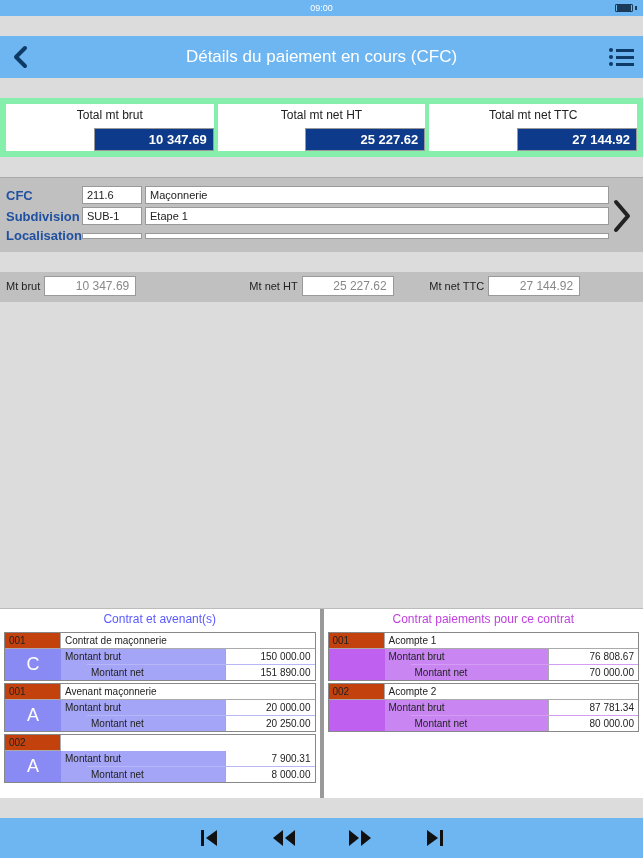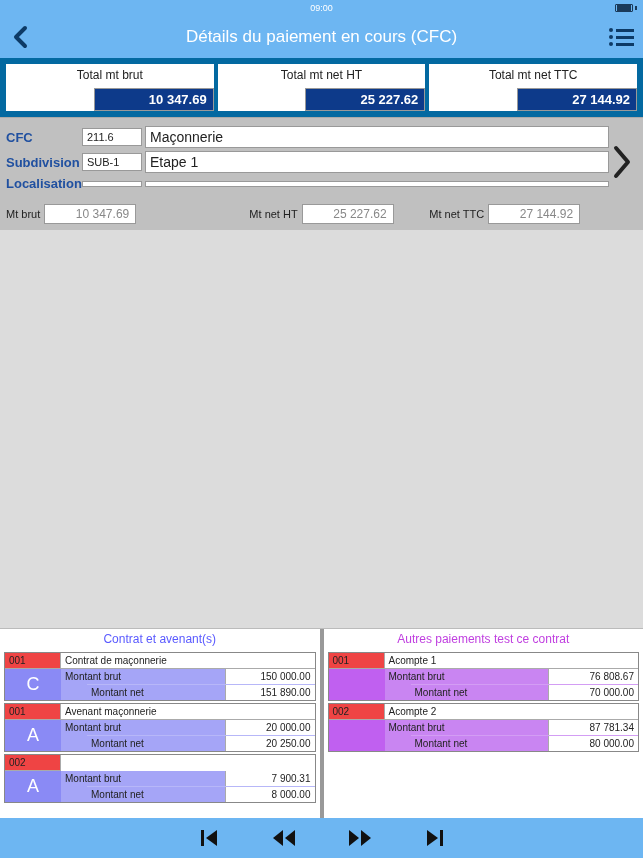--- a/index.html
+++ b/index.html
@@ -1,50 +1,50 @@
 <!DOCTYPE html>
 <html><head>
 <meta charset="utf-8">
 <style>
   * { box-sizing: border-box; margin: 0; padding: 0; }
   html, body { width: 643px; height: 858px; font-family: Arial, sans-serif; font-size: 12px; background: #fff; color: #222; }
-  .screen { width: 643px; height: 858px; display: flex; flex-direction: column; background: #dcdcdc; }
+  .screen { width: 643px; height: 858px; display: flex; flex-direction: column; background: #dcdcdc; gap: 20px; }
 
   
   .status-bar { height: 16px; background: #6db6f2; display: flex; align-items: center; justify-content: center; position: relative; color: #fff; font-size: 9px; }
   .battery { position: absolute; right: 6px; display: flex; align-items: center; gap: 2px; }
   .battery-body { width: 18px; height: 8px; border: 1px solid #1a3a5a; border-radius: 1px; position: relative; }
   .battery-fill { width: 14px; height: 6px; background: #1a3a5a; position: absolute; left: 1px; top: 0; }
   .battery-tip { width: 2px; height: 4px; background: #1a3a5a; }
 
   
   .header { height: 42px; background: #6db6f2; display: flex; align-items: center; justify-content: center; position: relative; color: #fff; font-size: 17px; }
   .back-btn { position: absolute; left: 8px; top: 50%; transform: translateY(-50%); width: 24px; height: 24px; display: flex; align-items: center; justify-content: center; cursor: pointer; }
   .menu-btn { position: absolute; right: 6px; top: 50%; transform: translateY(-50%); width: 28px; height: 24px; display: flex; flex-direction: column; justify-content: center; gap: 3px; cursor: pointer; }
   .menu-row { display: flex; align-items: center; gap: 3px; }
   .menu-dot { width: 4px; height: 4px; background: #0d3a66; border-radius: 50%; }
   .menu-line { width: 18px; height: 3px; background: #0d3a66; }
 
   
-  .totals { background: #0369a1; padding: 6px 6px; display: flex; gap: 4px; }
+  .totals { background: #86efac; padding: 6px 6px; display: flex; gap: 4px; }
   .total-col { flex: 1; display: flex; flex-direction: column; }
   .total-label { text-align: center; font-size: 12px; padding: 4px 0 6px; background: #fff; }
   .total-val { background: #0d3a8a; color: #fff; text-align: right; padding: 3px 6px; font-size: 13px; font-weight: bold; border: 1px solid #999; }
   .total-val-wrap { background:#fff; display:flex; }
   .total-val-spacer { flex:1; background:#fff; }
   .totals .total-col:first-child .total-val { width: 120px; margin-left: auto; }
   .totals .total-col:nth-child(2) .total-val { width: 120px; margin-left: auto; }
   .totals .total-col:nth-child(3) .total-val { width: 120px; margin-left: auto; }
 
   
   .details-box { background: #c0c0c0; padding: 8px 6px 6px; border-top: 1px solid #aaa; }
   .detail-row { display: flex; align-items: center; margin-bottom: 3px; position: relative; }
   .detail-label { width: 76px; color: #2050a0; font-size: 13px; font-weight: bold; }
   .detail-code { width: 60px; background: #fff; border: 1px solid #999; padding: 2px 4px; font-size: 11px; margin-right: 3px; }
-  .detail-name { flex: 1; background: #fff; border: 1px solid #999; padding: 2px 4px; font-size: 14px; margin-right: 28px; }
+  .detail-name { flex: 1; background: #fff; border: 1px solid #999; padding: 2px 4px; font-size: 11px; margin-right: 28px; }
   .next-chevron { position: absolute; right: 4px; top: 50%; transform: translateY(-50%); cursor: pointer; }
 
   .amounts-row { display: flex; align-items: center; background: #c0c0c0; padding: 4px 6px 6px; gap: 4px; }
   .amt-label { font-size: 11px; color: #222; }
   .amt-val { background: #fff; border: 1px solid #999; padding: 2px 6px; font-size: 12px; text-align: right; width: 92px; color: #888; }
   .amt-group { display: flex; align-items: center; gap: 4px; flex: 1; justify-content: flex-start; }
   .amt-group.mid { justify-content: center; }
   .amt-group.right { justify-content: flex-start; }
 
   
@@ -53,21 +53,21 @@
   
   .bottom-tables { display: flex; height: 190px; background: #fff; border-top: 1px solid #bbb; }
   .tbl { flex: 1; display: flex; flex-direction: column; overflow: hidden; }
   .tbl-left { border-right: 4px solid #999; }
   .tbl-title { padding: 3px 6px 4px; font-size: 12px; text-align: center; }
   .title-left { color: #5a5aff; }
   .title-right { color: #c040e0; }
 
   .card { margin: 2px 4px; border: 1px solid #888; font-size: 10px; }
   .card-head { display: flex; background: #fff; }
-  .card-num { width: 56px; padding: 2px 4px; border-right: 1px solid #aaa; border-bottom: 1px solid #aaa; background: #ef4444; }
+  .card-num { width: 56px; padding: 2px 4px; border-right: 1px solid #aaa; border-bottom: 1px solid #aaa; background: #c2410c; }
   .card-title-cell { flex: 1; padding: 2px 4px; border-bottom: 1px solid #aaa; background:#fff; }
   .card-body { display: flex; }
   .card-tag { width: 56px; display: flex; align-items: center; justify-content: center; font-size: 18px; color: #fff; }
   .tag-c { background: #8a8af5; }
   .tag-a { background: #8a8af5; }
   .tag-p { background: #c060f0; }
   .card-rows { flex: 1; display: flex; flex-direction: column; justify-content: space-between; }
   .card-row { display: flex; border-top: 0; }
   .card-row + .card-row { border-top: 1px solid rgba(255,255,255,.2); margin-left: 26px; }
   .row-label { flex: 1; padding: 2px 4px; color:#222; }
@@ -238,21 +238,21 @@
                 <div class="card-row">
                   <div class="row-label">Montant net</div>
                   <div class="row-val">8 000.00</div>
                 </div>
               </div>
             </div>
           </div>
         </div>
   </div>
   <div class="tbl">
-    <div class="tbl-title title-right">Autres paiements test ce contrat</div>
+    <div class="tbl-title title-right">Contrat paiements pour ce contrat</div>
     <div id="right-list">
           <div class="card">
             <div class="card-head">
               <div class="card-num">001</div>
               <div class="card-title-cell">Acompte 1</div>
             </div>
             <div class="card-body right-body">
               <div class="card-tag tag-p"> </div>
               <div class="card-rows">
                 <div class="card-row">

